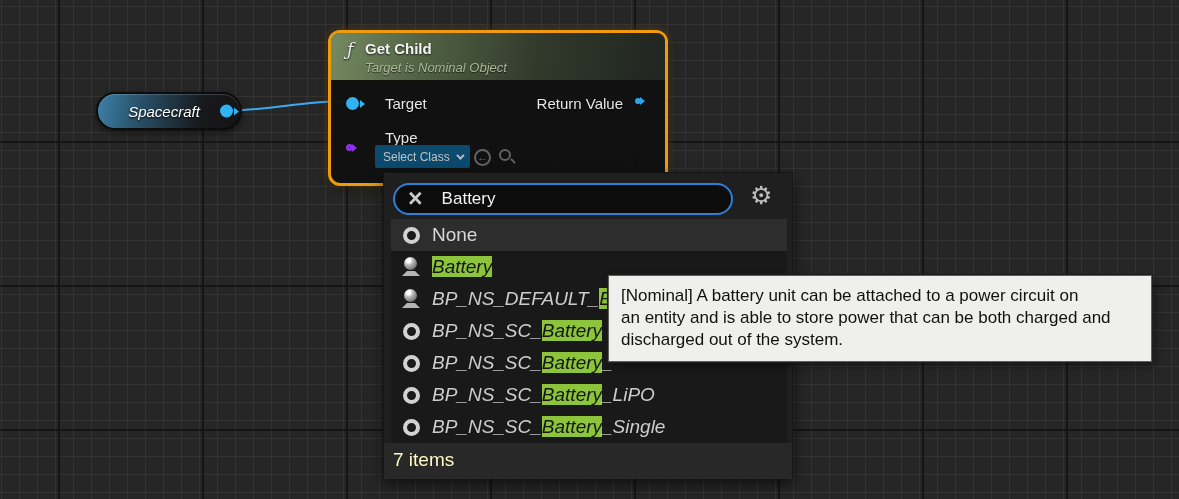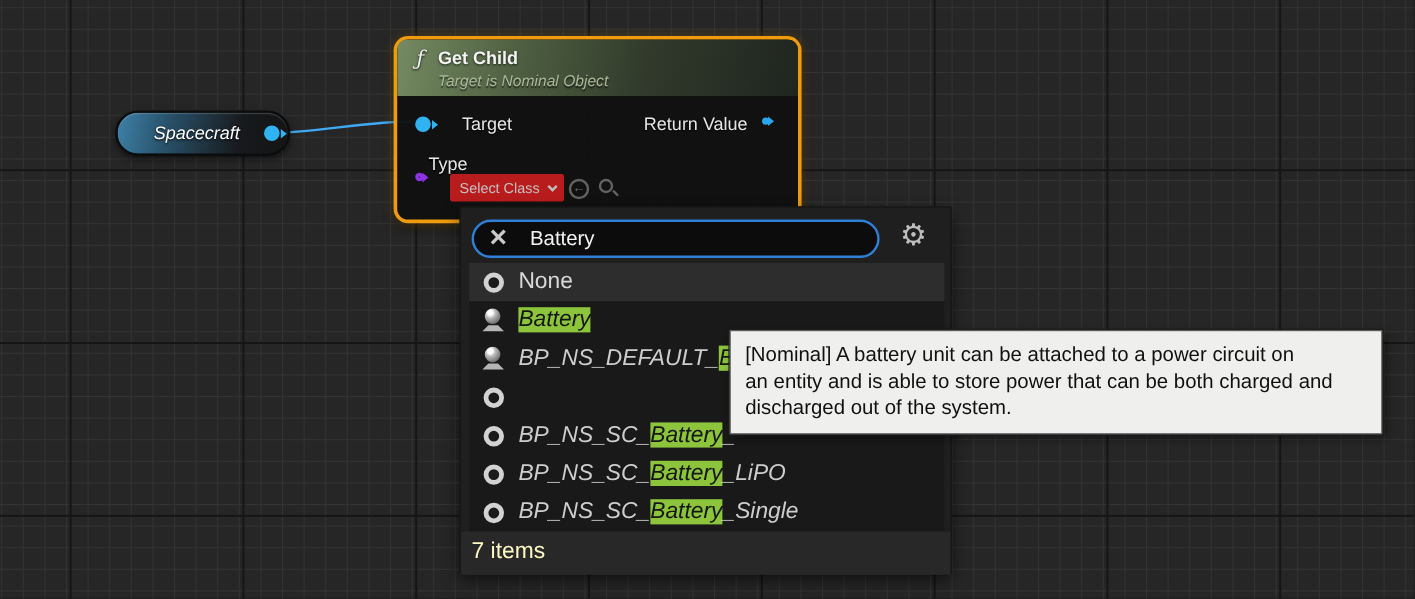--- a/index.html
+++ b/index.html
@@ -56,24 +56,24 @@
   .fn-subtitle { position:absolute; left:34px; top:27px; color:#aab89a; font-size:13px; font-style:italic; text-shadow:0 1px 1px rgba(0,0,0,.6); }
   .pin-target { left:15px; top:64px; width:13px; height:13px; background:#2fb3f2; }
   .pin-target .wedge { border-left:5px solid #2fb3f2; margin-left:1px; }
   .pin-return { right:24px; top:65px; width:6px; height:6px; border:3px solid #2aa6ee; background:#08222e; }
   .pin-return .wedge { border-left:5px solid #2aa6ee; margin-left:2px; }
   .pin-type { left:15px; top:111px; width:7px; height:7px; border:3px solid #8c33e8; background:#160a20; }
   .pin-type .wedge { border-left:5px solid #8c33e8; margin-left:2px; }
   .lbl { position:absolute; color:#e6e6e6; font-size:15px; text-shadow:0 1px 1px #000; }
   .lbl-target { left:42px; top:62px;margin-left:12px; }
   .lbl-return { right:42px; top:62px; }
-  .lbl-type { left:26px; top:96px;text-align:center; }
+  .lbl-type { left:54px; top:96px;text-align:center; }
   .select-class-btn {
     position:absolute; left:44px; top:112px; height:23px; padding:0 8px;
-    background:#b91c1c; border-radius:2px; display:flex; align-items:center; gap:6px;
+    background:#0c4a6e; border-radius:2px; display:flex; align-items:center; gap:6px;
     color:#c2c2c2; font-size:12px; cursor:pointer;
   }
   .chev { width:6px; height:6px; border-right:2px solid #bdbdbd; border-bottom:2px solid #bdbdbd;
     transform:rotate(45deg) translateY(-2px); }
   .icon-circle-back { position:absolute; left:143px; top:116px; width:17px; height:17px;
     border:2px solid #636363; border-radius:50%; color:#707070; font-size:11px; line-height:13px; text-align:center; }
   .icon-mag { position:absolute; left:168px; top:116px; width:12px; height:12px;
     border:2px solid #636363; border-radius:50%; }
   .icon-mag::after { content:''; position:absolute; left:9px; top:9px; width:6px; height:2px;
     background:#636363; transform:rotate(45deg); }
@@ -175,20 +175,21 @@
         <div class="row">
     <span class="row-icon icon-orb"></span>
     <span class="row-label"><span class="hl">Battery</span></span>
   </div>
         <div class="row">
     <span class="row-icon icon-orb"></span>
     <span class="row-label"><span>BP_NS_DEFAULT_</span><span class="hl">Battery</span></span>
   </div>
         <div class="row">
     <span class="row-icon icon-ring"></span>
+    <span class="row-label"><span>BP_NS_SC_</span><span class="hl">Battery</span></span>
   </div>
         <div class="row">
     <span class="row-icon icon-ring"></span>
     <span class="row-label"><span>BP_NS_SC_</span><span class="hl">Battery</span><span>_</span></span>
   </div>
         <div class="row">
     <span class="row-icon icon-ring"></span>
     <span class="row-label"><span>BP_NS_SC_</span><span class="hl">Battery</span><span>_LiPO</span></span>
   </div>
         <div class="row">

